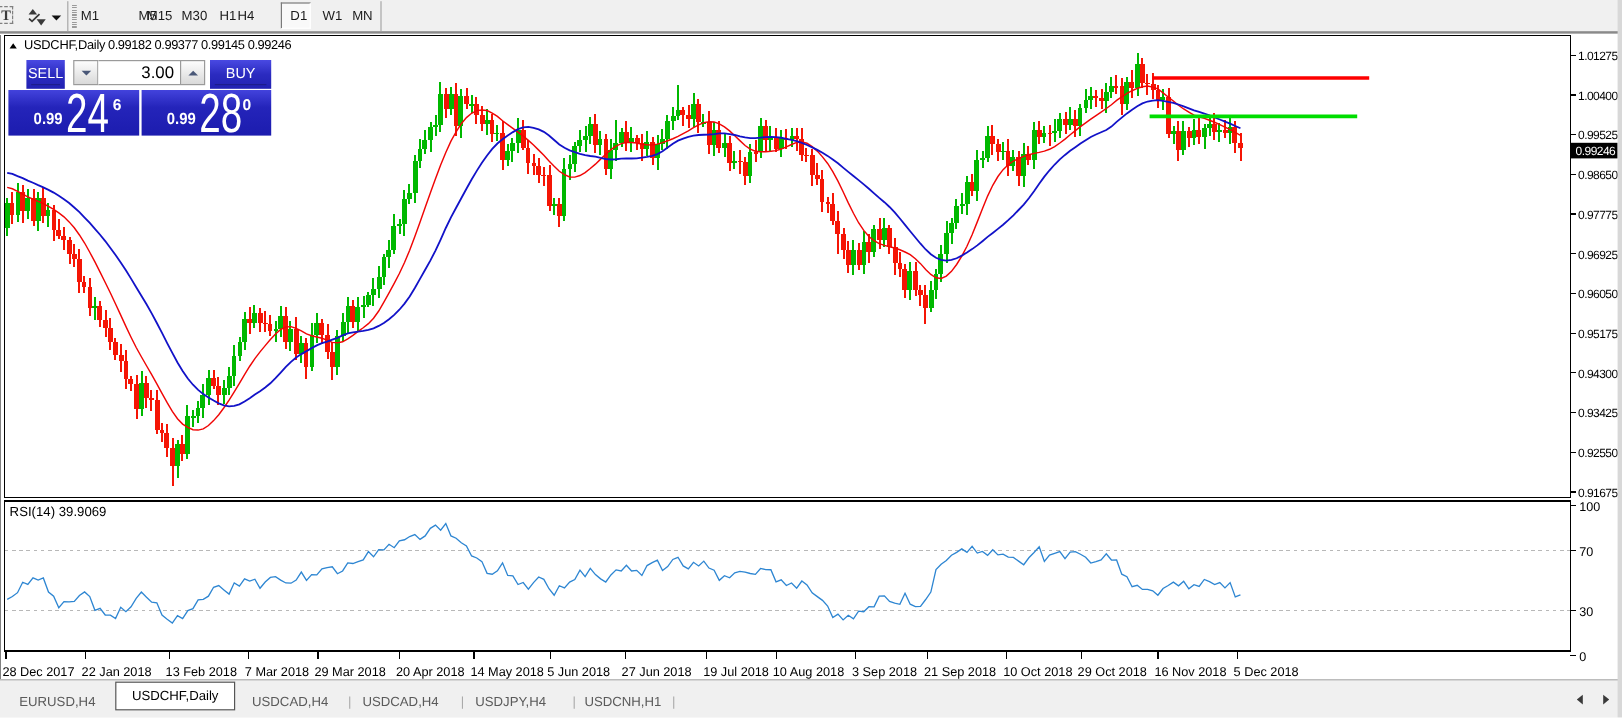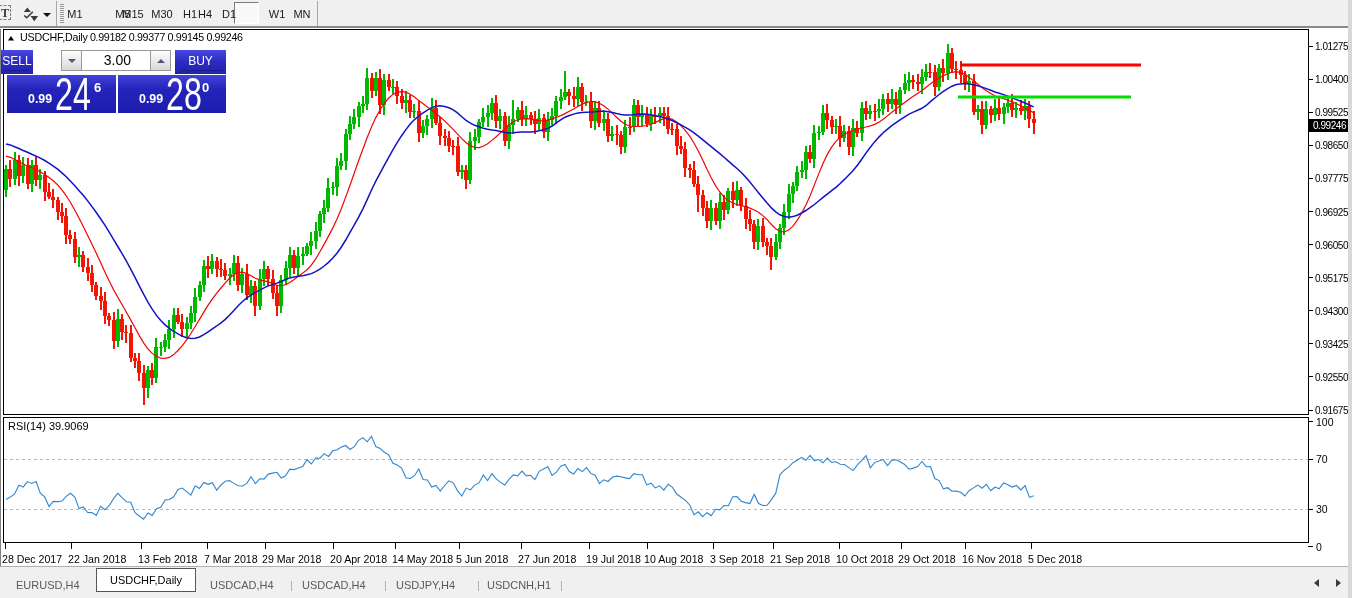--- a/index.html
+++ b/index.html
@@ -8,21 +8,21 @@
 .sep{position:absolute;top:1px;width:1px;height:25px;background:#a8a8a8}
 .grip{position:absolute;left:60px;top:4px;width:4px;height:20px;background:repeating-linear-gradient(to bottom,#9a9a9a 0,#9a9a9a 1px,transparent 1px,transparent 2px)}
 .tf{position:absolute;top:8px;width:30px;text-align:center;font-size:11px;color:#1a1a1a}
 .d1box{position:absolute;left:234px;top:2px;width:25px;height:22px;background:#f9f9f9;border-top:1px solid #7a7a7a;border-left:1px solid #7a7a7a;border-right:1px solid #fff;border-bottom:1px solid #fff}
 .dd{position:absolute;left:43px;top:13px;width:0;height:0;border-left:4px solid transparent;border-right:4px solid transparent;border-top:4px solid #111}
 .panel{position:absolute;z-index:5}
 .pbtn{position:absolute;color:#fff;font-size:12px;text-align:center;background:linear-gradient(180deg,#4949e2 0%,#2b2bc0 50%,#2121b2 100%)}
 .pbtn .ul{position:absolute;left:4px;right:4px;bottom:3px;height:1px;background:#1c1c8c}
 .spin{position:absolute;background:linear-gradient(180deg,#fdfdfd,#d9d9d9);border:1px solid #9a9a9a}
 .spin i{position:absolute;left:50%;top:50%;width:0;height:0}
-.fld{position:absolute;background:#fff;border-top:1px solid #9a9a9a;border-bottom:1px solid #9a9a9a;font-size:14px;color:#000;text-align:right;padding-right:19px}
+.fld{position:absolute;background:#fff;border-top:1px solid #9a9a9a;border-bottom:1px solid #9a9a9a;font-size:14px;color:#000;text-align:right;padding-right:5px}
 .big{position:absolute;background:linear-gradient(180deg,#4343dc 0%,#2424ba 38%,#1c1cae 100%);color:#fff}
 .big .sm{position:absolute;font-size:13.5px;font-weight:bold;transform:scaleX(0.92);transform-origin:0 0}
 .big .lg{position:absolute;font-size:46px;font-weight:400;line-height:33px;transform:scaleX(0.70);transform-origin:0 0}
 .big .sup{position:absolute;font-size:13px;font-weight:bold}
 .tabs{position:absolute;left:0;top:566px;width:1352px;height:20px;background:#f0f0f0;border-top:1px solid #b0b0b0;font-size:11px;color:#5a5a5a}
 .tabs span.t{position:absolute;top:12px}
 .tabs .active{position:absolute;left:96px;top:1px;width:100px;height:24px;background:#fff;border:1px solid #555;color:#000;text-align:center;line-height:22px}
 .tabs .sp{position:absolute;top:12px;color:#aaa}
 .arr{position:absolute;top:579px;width:0;height:0}
 </style></head><body>
@@ -137,27 +137,27 @@
  <div class="dd"></div>
  <div class="sep" style="left:56px"></div>
  <div class="grip"></div>
  <div class="d1box"></div>
  <div class="tf" style="left:60px">M1</div>
  <div class="tf" style="left:108px">M5</div>
  <div class="tf" style="left:118px">M15</div>
  <div class="tf" style="left:147px">M30</div>
  <div class="tf" style="left:175px">H1</div>
  <div class="tf" style="left:190px">H4</div>
- <div class="tf" style="left:214px">D1</div>
+ <div class="tf" style="left:234px">D1</div>
  <div class="tf" style="left:262px">W1</div>
  <div class="tf" style="left:287px">MN</div>
  <div class="sep" style="left:317px"></div>
 </div>
 <div class="panel">
- <div class="pbtn" style="left:1px;top:50px;width:32px;height:24px;line-height:22px">SELL<i class="ul"></i></div>
+ <div class="pbtn" style="left:22px;top:50px;width:32px;height:24px;line-height:22px">SELL<i class="ul"></i></div>
  <div class="spin" style="left:61px;top:50px;width:21px;height:21px">
       <i style="margin:-2px 0 0 -4px;border-left:4px solid transparent;border-right:4px solid transparent;border-top:4px solid #4a5878"></i>
     </div>
  <div class="fld" style="left:82px;top:50px;width:68px;height:21px;line-height:19px">3.00</div>
  <div class="spin" style="left:150px;top:50px;width:21px;height:21px">
       <i style="margin:-2px 0 0 -4px;border-left:4px solid transparent;border-right:4px solid transparent;border-bottom:4px solid #4a5878"></i>
     </div>
  <div class="pbtn" style="left:175px;top:50px;width:51px;height:24px;line-height:22px">BUY<i class="ul"></i></div>
  <div class="big" style="left:7px;top:75px;width:109px;height:38px">
    <span class="sm" style="left:21px;top:16px">0.99</span>

